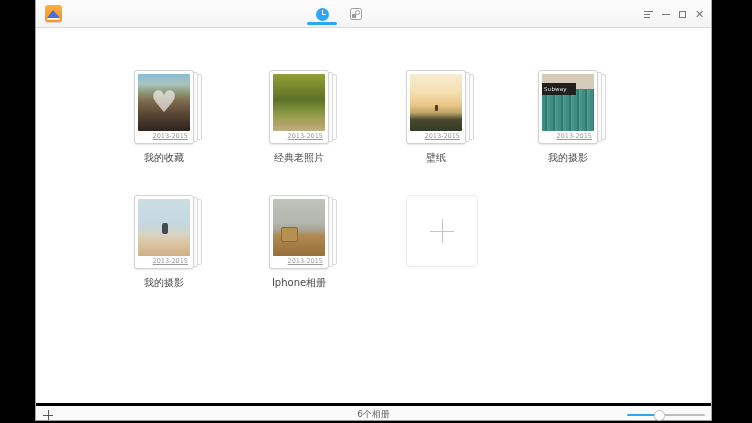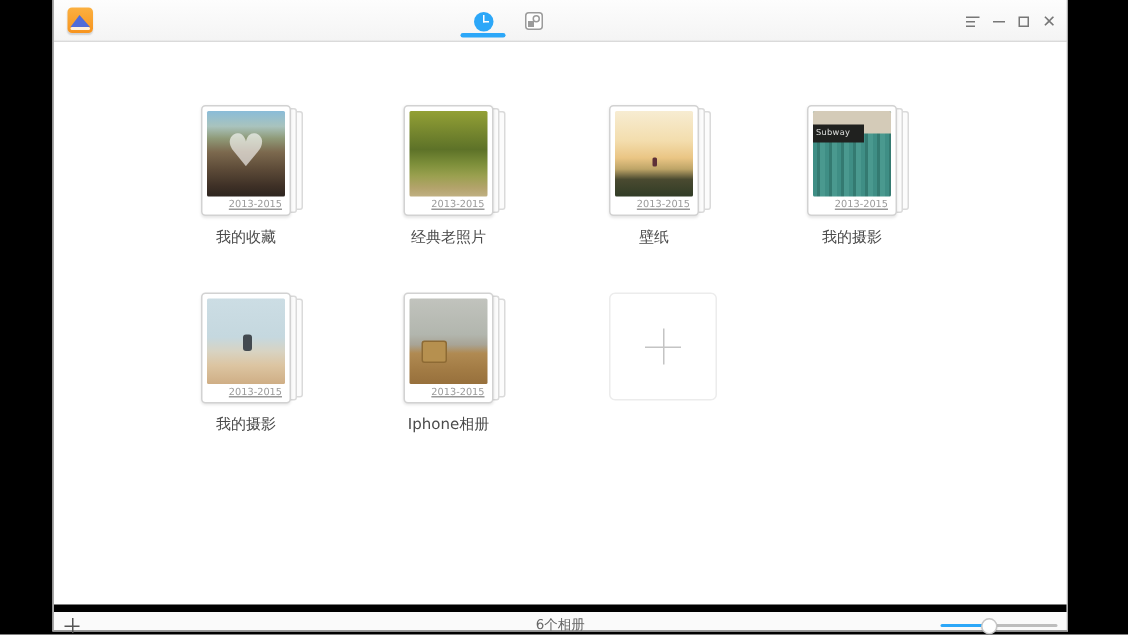--- a/index.html
+++ b/index.html
@@ -146,21 +146,21 @@
     position:absolute; left:370px; top:167px; width:72px; height:72px;
     border:1px solid #ececec; border-radius:4px; background:#fff; cursor:pointer;
   }
   .plus { position:absolute; left:50%; top:50%; }
   .plus i { position:absolute; background:#c4c4c4; display:block; }
   .plus .h { width:24px; height:1px; left:-12px; top:0; }
   .plus .v { width:1px; height:24px; left:0; top:-12px; }
   
   .statusbar {
     position:relative; flex:0 0 17px; height:17px;
-    background:#fafafa; border-top:5px solid #000000;
+    background:#fafafa; border-top:3px solid #000000;
   }
   .add-btn { position:absolute; left:6px; top:3px; width:12px; height:12px; cursor:pointer; }
   .add-btn .plus .h { width:10px; height:1px; left:-5px; top:0; background:#555; }
   .add-btn .plus .v { width:1px; height:10px; left:0; top:-5px; background:#555; }
   .count {
     position:absolute; left:0; right:0; top:0; height:17px;
     display:flex; align-items:center; justify-content:center;
     font-size:9px; color:#666;
   }
   .slider { position:absolute; right:6px; top:0; width:78px; height:17px; cursor:pointer; }

